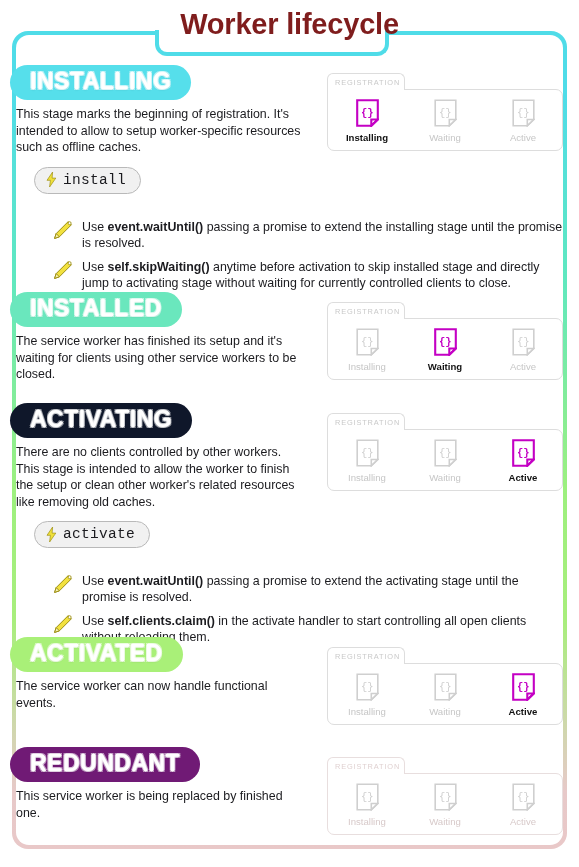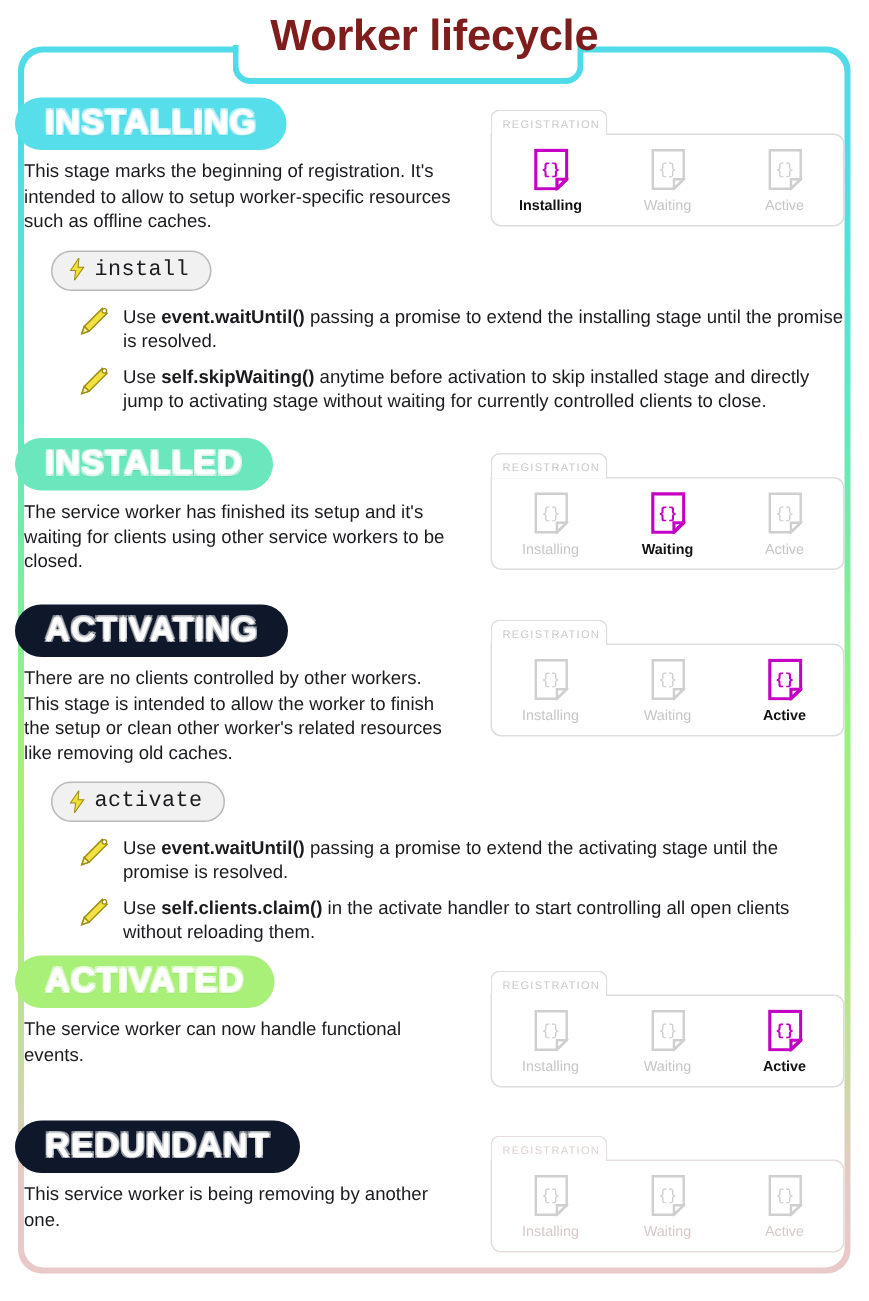--- a/index.html
+++ b/index.html
@@ -99,36 +99,36 @@
        1px -1px 0 rgba(255,255,255,.55),
       -1px  1px 0 rgba(255,255,255,.55),
        1px  1px 0 rgba(255,255,255,.55),
        0 1px 2px rgba(0,0,0,.12);
     white-space: nowrap;
   }
   .badge.installing { background: #56dfeb; }
   .badge.installed  { background: #6ae7bd; }
   .badge.activating { background: #0f172a; }
   .badge.activated  { background: #a9f078; }
-  .badge.redundant  { background: #0f172a; }
+  .badge.redundant  { background: #701a75; }
 
   .desc {
     margin: 6px 0 0 0;
     width: 290px;
     font-size: 12.4px;
     line-height: 16.5px;
     color: #1b1b1f;
   }
 
   
   .event-pill {
     display: inline-flex;
     align-items: center;
     gap: 6px;
-    margin: 11px 0 0 18px;
+    margin: 11px 0 16px 18px;
     padding: 4px 14px 5px 11px;
     border: 1.4px solid #b9b9b9;
     border-radius: 999px;
     background: #f1f1f1;
     font-family: "Liberation Mono", monospace;
     font-size: 14.5px;
     color: #1b1b1f;
     letter-spacing: .3px;
   }
   .bolt { width: 11px; height: 15px; display: block; }
@@ -371,21 +371,21 @@
             <div class="reg-slot on">
       <svg class="doc-icon" viewBox="0 0 23 28">
     <path d="M1.2 1.2 H21.8 V20.5 L15.3 26.8 H1.2 Z" fill="none" stroke="#c400c4" stroke-width="2.1"></path>
     <path d="M15.3 26.8 V20.5 H21.8 Z" fill="none" stroke="#c400c4" stroke-width="2.1"></path>
     <text x="11.2" y="17.2" font-family="Liberation Mono, monospace" font-size="10.5" font-weight="bold" fill="#c400c4" text-anchor="middle">{}</text>
   </svg>
       <span class="slot-label">Active</span>
     </div>
           </div>
   </div></div>
-      <div class="stage" style="top:712px"><div class="badge redundant">REDUNDANT</div><div class="desc">This service worker is being removing by another one.</div><div class="reg-card faded" style="right:0; top:10px">
+      <div class="stage" style="top:712px"><div class="badge redundant">REDUNDANT</div><div class="desc">This service worker is being replaced by finished one.</div><div class="reg-card faded" style="right:0; top:10px">
     <div class="reg-tab">REGISTRATION</div>
     <div class="reg-body">
             <div class="reg-slot ">
       <svg class="doc-icon" viewBox="0 0 23 28">
     <path d="M1.2 1.2 H21.8 V20.5 L15.3 26.8 H1.2 Z" fill="none" stroke="#cfcfcf" stroke-width="1.6"></path>
     <path d="M15.3 26.8 V20.5 H21.8 Z" fill="none" stroke="#cfcfcf" stroke-width="1.6"></path>
     <text x="11.2" y="17.2" font-family="Liberation Mono, monospace" font-size="10.5" font-weight="normal" fill="#cfcfcf" text-anchor="middle">{}</text>
   </svg>
       <span class="slot-label">Installing</span>
     </div>

